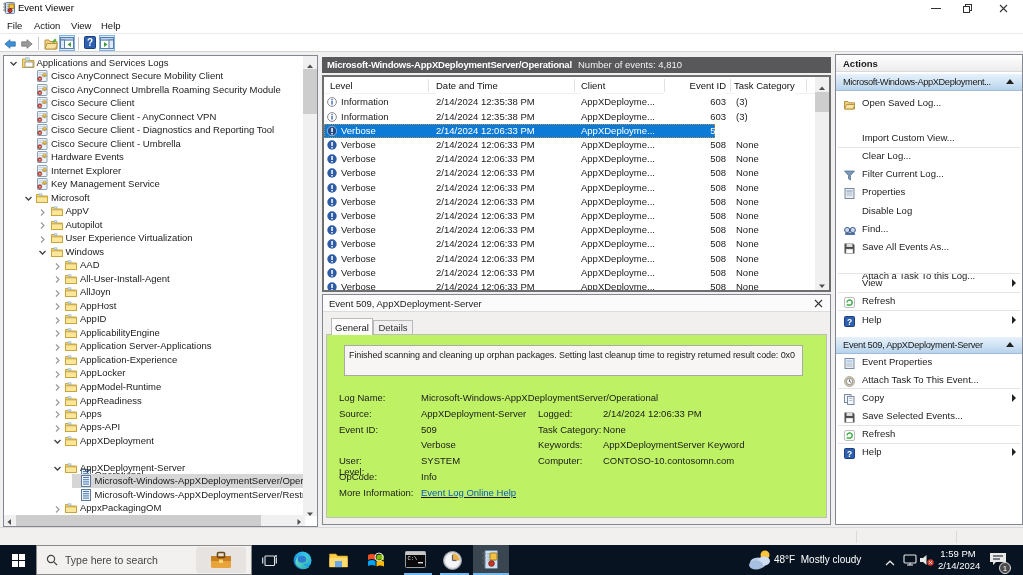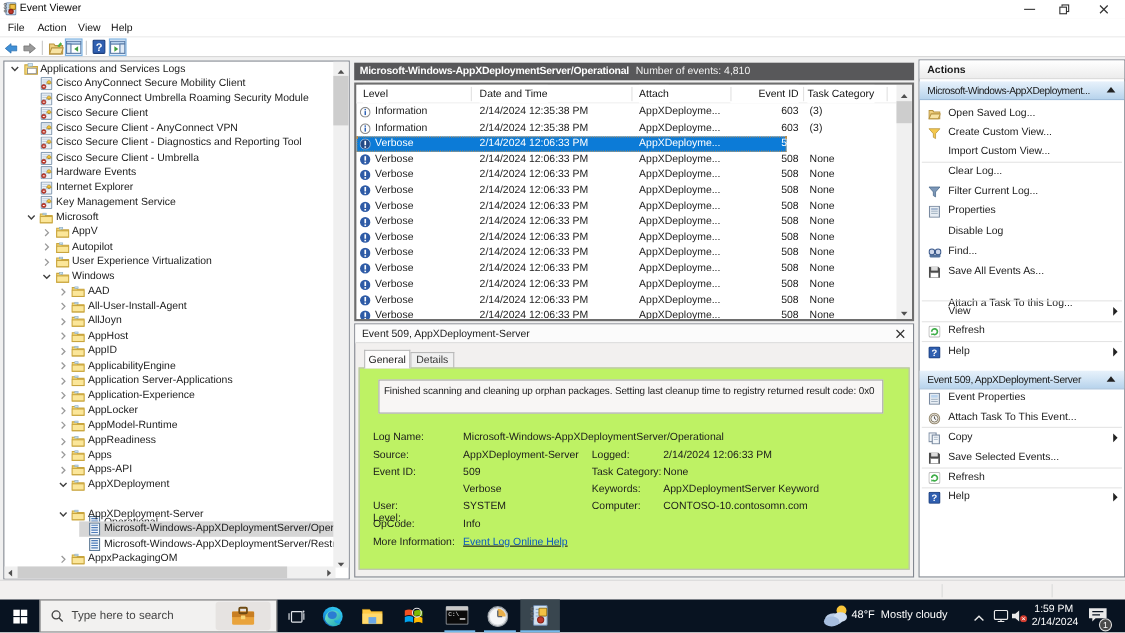--- a/index.html
+++ b/index.html
@@ -519,21 +519,21 @@
 </div>
 </div>
 <div id="midhdr">
       <span class="abs" style="font-weight:bold;left:5px;letter-spacing:-0.2px;">Microsoft-Windows-AppXDeploymentServer/Operational</span>
       <span class="abs" style="left:256px;color:#f2f2f2;">Number of events: 4,810</span>
     </div>
 <div id="tblwrap">
 <div class="abs" style="left:0;top:0;width:491px;height:17px;background:#fff;border-bottom:1px solid #f0f0f0;"></div>
 <div class="th" style="left:6px;">Level</div>
 <div class="th" style="left:112px;">Date and Time</div>
-<div class="th" style="left:257px;">Attach</div>
+<div class="th" style="left:257px;">Client</div>
 <div class="th" style="left:340px;width:62px;text-align:right;">Event ID</div>
 <div class="th" style="left:410px;">Task Category</div>
 <div class="colsep" style="left:104px;"></div>
 <div class="colsep" style="left:250px;"></div>
 <div class="colsep" style="left:340px;"></div>
 <div class="colsep" style="left:406px;"></div>
 <div class="colsep" style="left:482px;"></div>
 <div class="erow" style="top:18.30px;">
 <div class="levicon"><svg width="10" height="10" viewBox="0 0 10 10" style="">
             <circle cx="5" cy="5" r="4.4" fill="#fdfdfd" stroke="#8a8a8a" stroke-width="1"></circle>
@@ -752,26 +752,20 @@
 <div id="actions">
 <div id="acthdr"><span style="margin-left:7px;">Actions</span></div>
 <div class="sechdr" style="top:19px;"><span style="margin-left:7px;font-size:9.3px;letter-spacing:-0.4px;">Microsoft-Windows-AppXDeployment...</span><div class="abs" style="right:8px;top:5px;width:0;height:0;border-bottom:5px solid #222;border-left:4px solid transparent;border-right:4px solid transparent;"></div></div>
 <div class="aitem" style="top:38.5px;">
 <div class="aicon"><svg width="11" height="11" viewBox="0 0 11 11" style="">
             <path d="M0.5 2.5 L4 2.5 L5 3.8 L10.5 3.8 L10.5 10 L0.5 10 Z" fill="#f0d080" stroke="#b89440"></path>
             <path d="M0.5 10 L2.5 5.5 L11 5.5 L9 10 Z" fill="#f7e3a4" stroke="#b89440"></path>
           </svg></div>
 <div class="atxt">Open Saved Log...</div>
 </div>
-<div class="aitem" style="top:56.5px;">
-<div class="aicon"><svg width="11" height="11" viewBox="0 0 11 11" style="">
-            <path d="M0.5 1 L10.5 1 L6.5 5.5 L6.5 10 L4.5 8.8 L4.5 5.5 Z" fill="#f5c84c" stroke="#b89440" stroke-width="0.7"></path>
-          </svg></div>
-<div class="atxt">Create Custom View...</div>
-</div>
 <div class="aitem" style="top:74.0px;">
 <div class="atxt">Import Custom View...</div>
 </div>
 <div class="asep" style="top:91.5px;"></div>
 <div class="aitem" style="top:92.0px;">
 <div class="atxt">Clear Log...</div>
 </div>
 <div class="aitem" style="top:110.0px;">
 <div class="aicon"><svg width="11" height="11" viewBox="0 0 11 11" style="">
             <path d="M0.5 1 L10.5 1 L6.5 5.5 L6.5 10 L4.5 8.8 L4.5 5.5 Z" fill="#7c97b8" stroke="#4a6a8a" stroke-width="0.7"></path>

